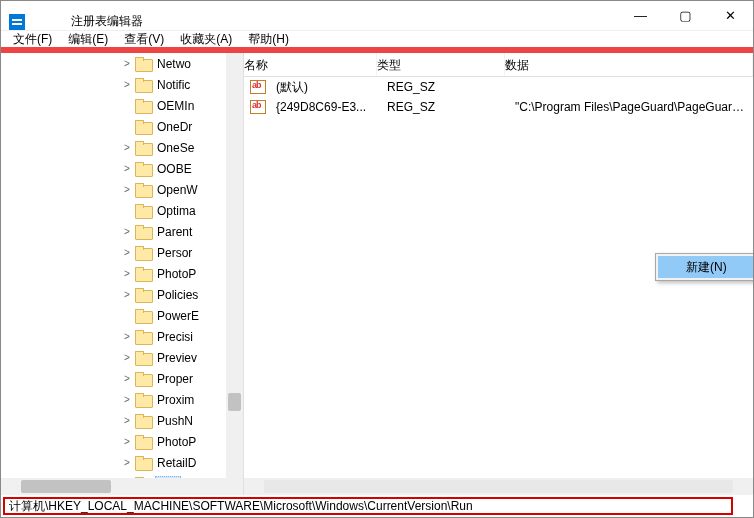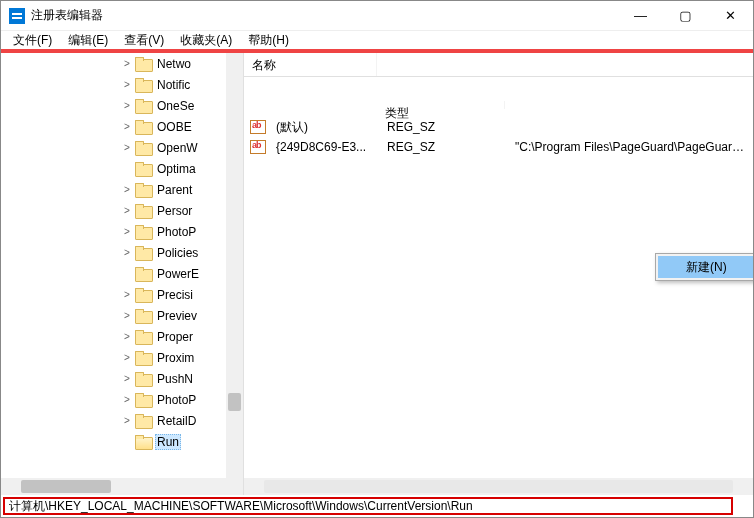--- a/index.html
+++ b/index.html
@@ -1,45 +1,45 @@
 <!DOCTYPE html>
 <html><head>
 <meta charset="utf-8">
 <style>
   * { box-sizing: border-box; }
   body { margin: 0; font-family: "Microsoft YaHei", Tahoma, sans-serif; font-size: 12px; background: #fff; color: #000; width: 754px; height: 518px; overflow: hidden; border: 1px solid #888; position: relative; }
-  .titlebar { height: 30px; display: flex; align-items: center; background: #fff; border-bottom: 1px solid #eee; }
+  .titlebar { height: 30px; display: flex; align-items: flex-end; background: #fff; border-bottom: 1px solid #eee; gap: 40px; }
   .titlebar .app-icon { width: 16px; height: 16px; margin: 0 6px 0 8px; background: #0078d7; display: inline-block; position: relative; }
   .titlebar .app-icon::before { content:""; position:absolute; inset:3px; background:#fff; }
   .titlebar .app-icon::after { content:""; position:absolute; left:3px; right:3px; top:7px; height:2px; background:#0078d7; box-shadow: 0 -4px 0 #0078d7, 0 4px 0 #0078d7; }
   .titlebar .title { flex: 1; font-size: 12px; }
   .winctrls { display: flex; height: 100%; }
   .winctrl { width: 45px; display: flex; align-items: center; justify-content: center; font-size: 13px; font-family: "Segoe UI Symbol", sans-serif; }
-  .menubar { height: 22px; display: flex; align-items: center; padding: 0 4px; border-bottom: 4px solid #ef4444; }
+  .menubar { height: 22px; display: flex; align-items: center; padding: 0 4px; border-bottom: 6px solid #ef4444; }
   .menubar .menu-item { padding: 2px 8px; }
   .content { display: flex; height: 426px; }
   .tree-pane { width: 243px; border-right: 1px solid #e0e0e0; overflow: hidden; position: relative; }
   .tree-scroll { position: absolute; inset: 0; overflow: hidden; }
   .tree-row { display: flex; align-items: center; height: 21px; padding-left: 120px; white-space: nowrap; }
   .tree-row.selected .label { background: #cde8ff; border: 1px dotted #7ab7e8; padding: 0 1px; }
   .expander { width: 12px; text-align: center; color: #666; font-size: 10px; margin-right: 2px; }
   .folder-icon { width: 16px; height: 13px; margin-right: 4px; position: relative; }
   .folder-icon::before { content:""; position:absolute; left:0; top:2px; width:16px; height:11px; background:#ffe9a6; border:1px solid #d9b65a; border-radius: 1px; }
   .folder-icon::after { content:""; position:absolute; left:0; top:0; width:7px; height:3px; background:#ffe9a6; border:1px solid #d9b65a; border-bottom:none; border-radius: 1px 1px 0 0; }
   .folder-icon.open::before { background: linear-gradient(#fff4cc,#ffe08a); }
   .tree-row .label { padding: 0 2px; }
   .tree-vscroll { position: absolute; right: 0; top: 0; bottom: 0; width: 17px; background: #f0f0f0; }
   .tree-vthumb { position: absolute; left: 2px; right: 2px; top: 340px; height: 18px; background: #c2c2c2; border-radius: 2px; }
   .list-pane { flex: 1; position: relative; overflow: hidden; }
   .list-header { display: flex; height: 24px; border-bottom: 1px solid #e0e0e0; }
-  .list-header .col { padding: 4px 8px; border-right: 1px solid #f3f3f3; }
+  .list-header .col { padding: 4px 0; border-right: 1px solid #f3f3f3; }
   .col-name { width: 133px; }
-  .col-type { width: 128px; margin-top: 48px; }
+  .col-type { width: 128px; }
   .col-data { flex: 1; }
-  .list-body { position: relative; margin-top: 40px; }
+  .list-body { position: relative; }
   .list-row { display: flex; align-items: center; height: 20px; }
   .list-row .cell { padding: 0 6px; overflow: hidden; white-space: nowrap; text-overflow: ellipsis; }
   .value-icon { width: 16px; height: 14px; margin: 0 4px 0 6px; border: 1px solid #c47b2a; background: #fff; position: relative; flex-shrink: 0; }
   .value-icon::after { content:"ab"; position:absolute; left:1px; top:-1px; font-size:9px; color:#d33; font-weight:bold; letter-spacing:-1px; }
   .context-menu, .submenu { position: absolute; background: #f2f2f2; border: 1px solid #a8a8a8; box-shadow: 2px 2px 4px rgba(0,0,0,.25); padding: 2px; }
   .context-menu { left: 411px; top: 200px; width: 117px; }
   .mi { height: 22px; display: flex; align-items: center; padding: 0 20px 0 28px; position: relative; }
   .mi.active { background: #91c9f7; }
   .statusbar { position: absolute; left: 2px; right: 20px; bottom: 2px; height: 18px; border: 2px solid #d60000; padding: 0 4px; display: flex; align-items: center; font-size: 12px; background: #fff; }
   .hscroll-area { position: absolute; left:0; right:0; bottom: 22px; height: 17px; display:flex; }
@@ -78,20 +78,30 @@
           <span class="expander">&gt;</span>
           <span class="folder-icon"></span>
           <span class="label">Netwo</span>
         </div>
         <div class="tree-row">
           <span class="expander">&gt;</span>
           <span class="folder-icon"></span>
           <span class="label">Notific</span>
         </div>
         <div class="tree-row">
+          <span class="expander"></span>
+          <span class="folder-icon"></span>
+          <span class="label">OEMIn</span>
+        </div>
+        <div class="tree-row">
+          <span class="expander"></span>
+          <span class="folder-icon"></span>
+          <span class="label">OneDr</span>
+        </div>
+        <div class="tree-row">
           <span class="expander">&gt;</span>
           <span class="folder-icon"></span>
           <span class="label">OneSe</span>
         </div>
         <div class="tree-row">
           <span class="expander">&gt;</span>
           <span class="folder-icon"></span>
           <span class="label">OOBE</span>
         </div>
         <div class="tree-row">
@@ -171,20 +181,21 @@
         </div>
       </div>
     <div class="tree-vscroll">
       <div class="tree-vthumb"></div>
     </div>
   </div>
   <div class="list-pane">
     <div class="list-header">
       <div class="col col-name">名称</div>
       <div class="col col-type">类型</div>
+      <div class="col col-data">数据</div>
     </div>
     <div class="list-body" id="list-body">
         <div class="list-row">
           <span class="value-icon"></span>
           <span class="cell" style="width: 111px;">(默认)</span>
           <span class="cell" style="width: 128px;">REG_SZ</span>
         </div>
         <div class="list-row">
           <span class="value-icon"></span>
           <span class="cell" style="width: 111px;">{249D8C69-E3...</span>

